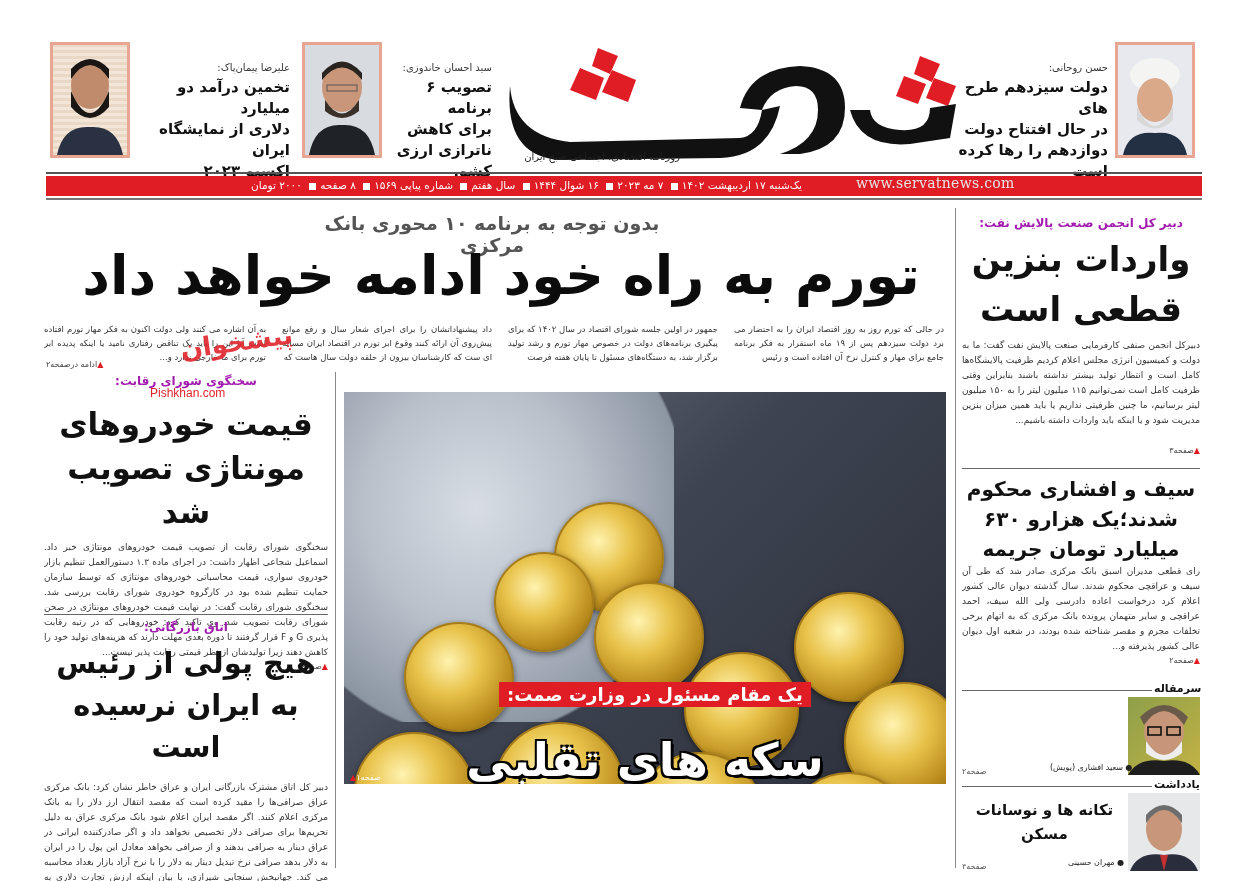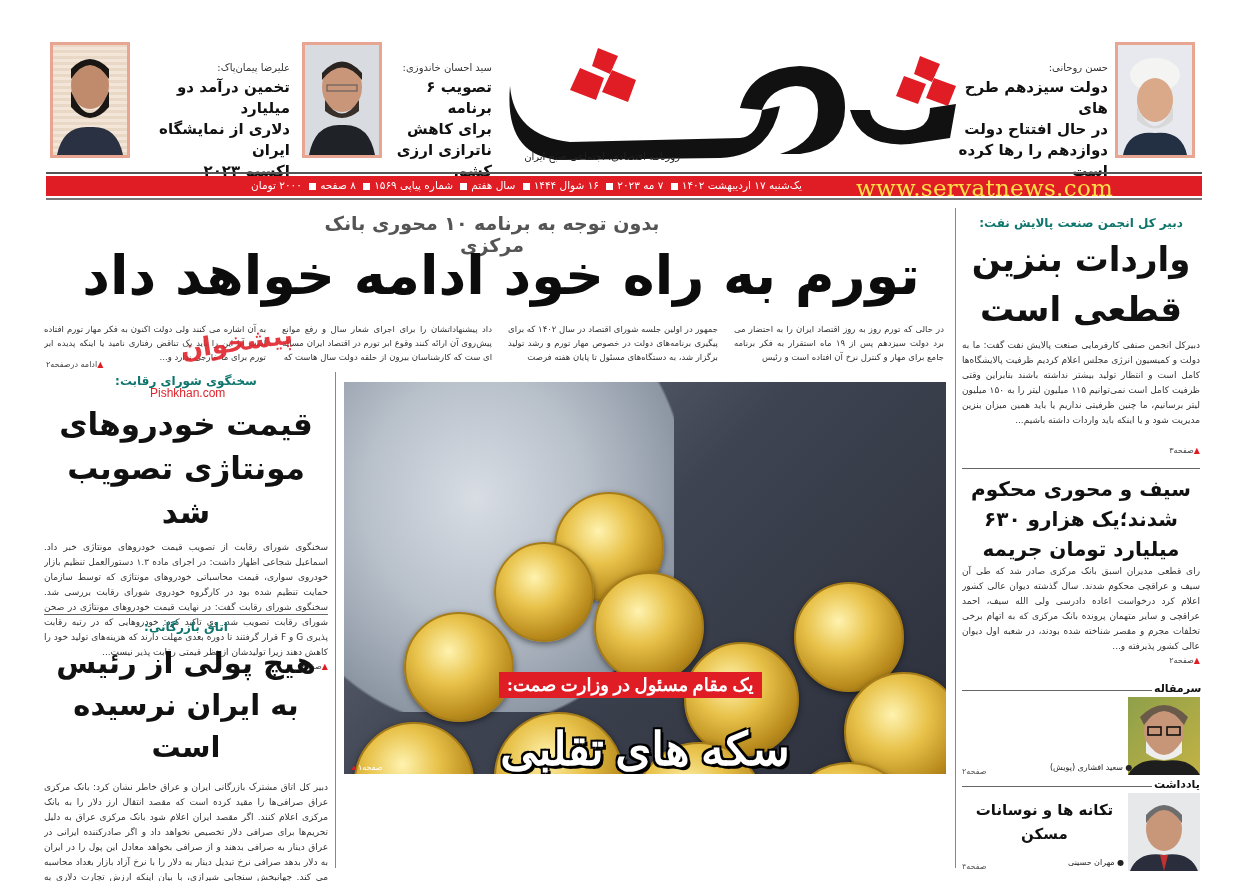--- a/index.html
+++ b/index.html
@@ -30,21 +30,21 @@
 
     
     .redbar-top-line { position: absolute; left: 46px; top: 172px; width: 1156px; height: 2px; background: #555; }
     .redbar {
       position: absolute; left: 46px; top: 176px; width: 1156px; height: 20px;
       background: #e01c25; color: #fff;
     }
     .redbar-bot-line { position: absolute; left: 46px; top: 198px; width: 1156px; height: 2px; background: #777; }
     .redbar .url {
       position: absolute; left: 810px; top: -1px; font-family: "DejaVu Serif", serif;
-      font-size: 23px; color: #fde047; letter-spacing: 0.3px; text-align: right;
+      font-size: 14px; color: #e5e5e5; letter-spacing: 0.3px; text-align: right;
     }
     .redbar .dateline {
       position: absolute; right: 400px; top: 3px; font-size: 10.5px; color: #fff;
       direction: rtl; white-space: nowrap;
     }
     .redbar .sq { display: inline-block; width: 7px; height: 7px; background: #fff; margin: 0 4px; vertical-align: middle; }
 
     
     .vline { position: absolute; width: 1px; background: #888; }
 
@@ -56,36 +56,35 @@
     .main-hl {
       position: absolute; left: 56px; top: 240px; width: 890px; text-align: center;
       font-size: 54px; font-weight: bold; color: #0c0c0c; direction: rtl; letter-spacing: -1px;
       line-height: 72px;
     }
     .lead-cols { position: absolute; top: 322px; height: 48px; direction: rtl; }
     .lead-col { position: absolute; top: 0; font-size: 8.5px; line-height: 14px; color: #333; text-align: justify; direction: rtl; overflow: hidden; height: 44px; }
 
     
     .story { position: absolute; direction: rtl; text-align: right; }
-    .story .kick { font-size: 12px; color: #0f766e; font-weight: bold; text-align: center; }
+    .story .kick { font-size: 12px; color: #a21caf; font-weight: bold; text-align: center; }
     .story .hl { font-weight: bold; text-align: center; color: #111; }
     .story .body { font-size: 9px; line-height: 15px; color: #333; text-align: justify; }
     .story .pg { font-size: 8px; color: #444; margin-top: 2px; }
     .hr { position: absolute; height: 1px; background: #666; }
 
     
     .watermark { position: absolute; left: 140px; top: 345px; width: 140px; height: 60px; pointer-events: none; }
     .watermark .fa { position: absolute; left: 40px; top: -18px; font-size: 26px; color: #e0242c; font-weight: bold; transform: rotate(-8deg); opacity: 0.9; }
     .watermark .en { position: absolute; left: 10px; top: 34px; font-size: 12px; color: #e0242c; font-family: "Liberation Sans", sans-serif; margin-top: 7px; }
 
     
     .photo-main {
-      position: absolute; left: 344px; top: 382px; width: 602px; height: 392px; overflow: hidden;
+      position: absolute; left: 344px; top: 392px; width: 602px; height: 392px; overflow: hidden;
       background: linear-gradient(135deg, #6f7585 0%, #3f4452 45%, #2b2f3a 100%);
-      font-family: Liberation Serif, serif;
     }
     .bag { position: absolute; left: 0; top: 0; width: 330px; height: 330px;
       background: radial-gradient(ellipse at 40% 35%, #d8dde4 0%, #b8c0ca 40%, #8c96a3 75%, transparent 76%); }
     .coin { position: absolute; border-radius: 50%;
       background: radial-gradient(circle at 40% 35%, #fff3b0 0%, #e8c24a 35%, #b88a1c 70%, #7a5a10 100%);
       box-shadow: 0 2px 6px rgba(0,0,0,0.5); border: 2px solid #a67c18; }
     .photo-kicker {
       position: absolute; left: 155px; top: 290px; padding: 2px 8px;
       background: #e01c25; color: #fff; font-size: 18px; font-weight: bold; direction: rtl;
     }
@@ -267,21 +266,21 @@
       <div>واردات بنزین</div>
       <div>قطعی است</div>
     </div>
     <div class="body" style="margin-top:4px; height:106px; overflow:hidden;">دبیرکل انجمن صنفی کارفرمایی صنعت پالایش نفت گفت: ما به دولت و کمیسیون انرژی مجلس اعلام کردیم ظرفیت پالایشگاه‌ها کامل است و انتظار تولید بیشتر نداشته باشند بنابراین وقتی ظرفیت کامل است نمی‌توانیم ۱۱۵ میلیون لیتر را به ۱۵۰ میلیون لیتر برسانیم، ما چنین ظرفیتی نداریم یا باید همین میزان بنزین مدیریت شود و یا اینکه باید واردات داشته باشیم...</div>
     <div class="pg"><span class="tri">▲</span><span>صفحه۳</span></div>
   </div>
   <div class="hr" style="left:962px; top:468px; width:238px;"></div>
 
   <div class="story" style="left:962px; top:474px; width:238px;">
     <div class="hl" style="font-size:20px; line-height:30px;">
-      <div>سیف و محوری محکوم</div>
+      <div>سیف و افشاری محکوم</div>
       <div>شدند؛یک هزارو ۶۳۰</div>
       <div>میلیارد تومان جریمه</div>
     </div>
     <div class="body" style="height:90px; overflow:hidden;">رای قطعی مدیران اسبق بانک مرکزی صادر شد که طی آن سیف و عراقچی محکوم شدند. سال گذشته دیوان عالی کشور اعلام کرد درخواست اعاده دادرسی ولی الله سیف، احمد عراقچی و سایر متهمان پرونده بانک مرکزی که به اتهام برخی تخلفات مجرم و مقصر شناخته شده بودند، در شعبه اول دیوان عالی کشور پذیرفته و...</div>
     <div class="pg"><span class="tri">▲</span><span>صفحه۲</span></div>
   </div>
 
   <div class="hr" style="left:962px; top:690px; width:190px;"></div>
   <div class="op-label" style="left:1154px; top:682px;">سرمقاله</div>
   <div class="op-photo" style="left:1128px; top:697px; background:linear-gradient(135deg,#8ea04a,#c3b244);">

